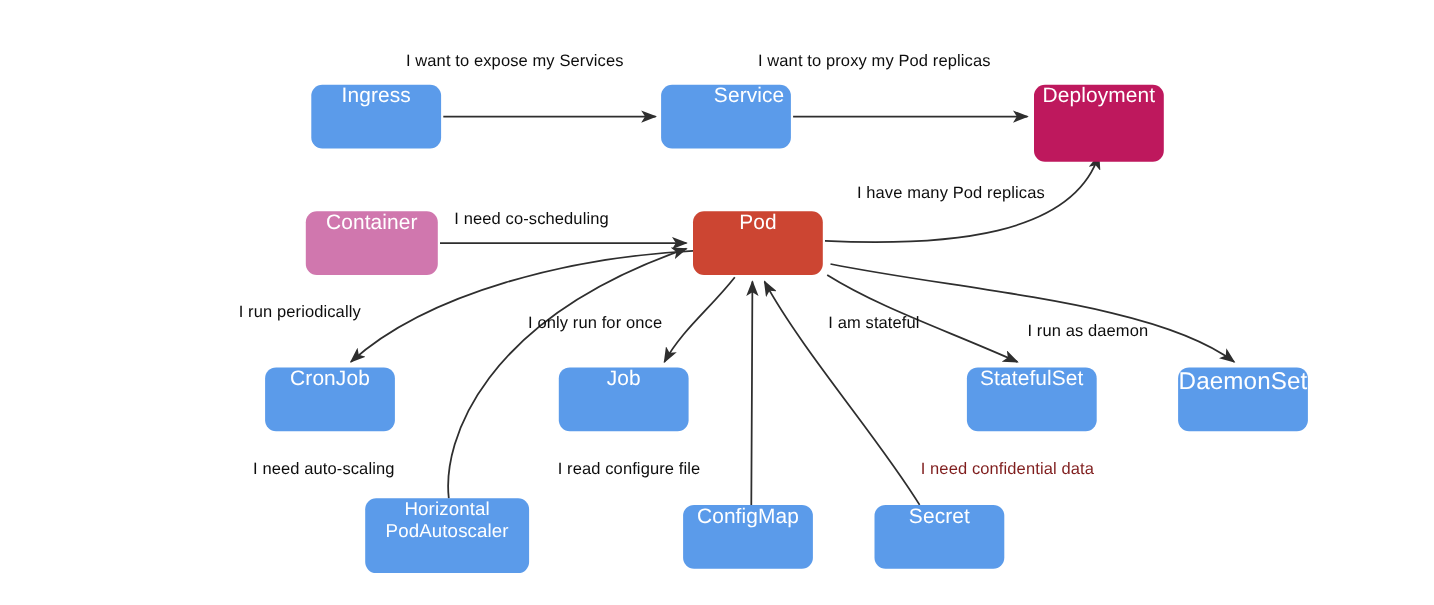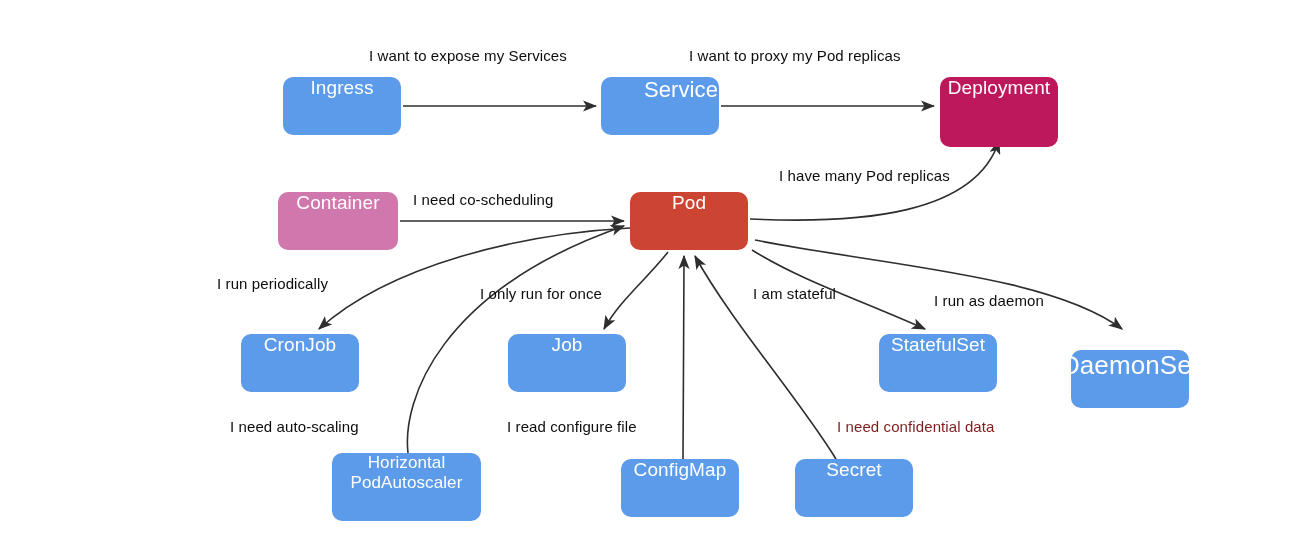--- a/index.html
+++ b/index.html
@@ -83,42 +83,42 @@
         <path class="edge-path" d="M 408 453 C 402 400 440 290 624 226" stroke="#2e2e2e" marker-end="url(#arrowhead)"></path>
         <path class="edge-path" d="M 683 459 C 683 400 684 320 684 256" stroke="#2e2e2e" marker-end="url(#arrowhead)"></path>
         <path class="edge-path" d="M 836 459 C 800 400 730 320 695 256" stroke="#2e2e2e" marker-end="url(#arrowhead)"></path>
       </g>
   </svg>
 
   <div id="nodes-group">
       <div class="node" style="left: 283px; top: 77px; width: 118px; height: 58px; background: rgb(91, 155, 234); font-size: 19px;">
         <span class="node-label">Ingress</span>
       </div>
-      <div class="node" style="left: 601px; top: 77px; width: 118px; height: 58px; background: rgb(91, 155, 234); font-size: 22px; padding-left: 42px;">
+      <div class="node" style="left: 601px; top: 77px; width: 118px; height: 58px; background: rgb(91, 155, 234); font-size: 19px; padding-left: 42px;">
         <span class="node-label">Service</span>
       </div>
       <div class="node" style="left: 940px; top: 77px; width: 118px; height: 70px; background: #be185d; font-size: 19px;">
         <span class="node-label">Deployment</span>
       </div>
       <div class="node" style="left: 278px; top: 192px; width: 120px; height: 58px; background: rgb(208, 119, 174); font-size: 19px;">
         <span class="node-label">Container</span>
       </div>
       <div class="node" style="left: 630px; top: 192px; width: 118px; height: 58px; background: rgb(204, 69, 50); font-size: 19px;">
         <span class="node-label">Pod</span>
       </div>
       <div class="node" style="left: 241px; top: 334px; width: 118px; height: 58px; background: rgb(91, 155, 234); font-size: 19px;">
         <span class="node-label">CronJob</span>
       </div>
       <div class="node" style="left: 508px; top: 334px; width: 118px; height: 58px; background: rgb(91, 155, 234); font-size: 19px;">
         <span class="node-label">Job</span>
       </div>
       <div class="node" style="left: 879px; top: 334px; width: 118px; height: 58px; background: rgb(91, 155, 234); font-size: 19px;">
         <span class="node-label">StatefulSet</span>
       </div>
-      <div class="node" style="left: 1071px; top: 350px; width: 118px; height: 58px; background: rgb(91, 155, 234); font-size: 26px;">
+      <div class="node" style="left: 1071px; top: 334px; width: 118px; height: 58px; background: rgb(91, 155, 234); font-size: 22px;">
         <span class="node-label">DaemonSet</span>
       </div>
       <div class="node" style="left: 332px; top: 453px; width: 149px; height: 68px; background: rgb(91, 155, 234); font-size: 17px;">
         <span class="node-label">Horizontal
 PodAutoscaler</span>
       </div>
       <div class="node" style="left: 621px; top: 459px; width: 118px; height: 58px; background: rgb(91, 155, 234); font-size: 19px;">
         <span class="node-label">ConfigMap</span>
       </div>
       <div class="node" style="left: 795px; top: 459px; width: 118px; height: 58px; background: rgb(91, 155, 234); font-size: 19px;">

